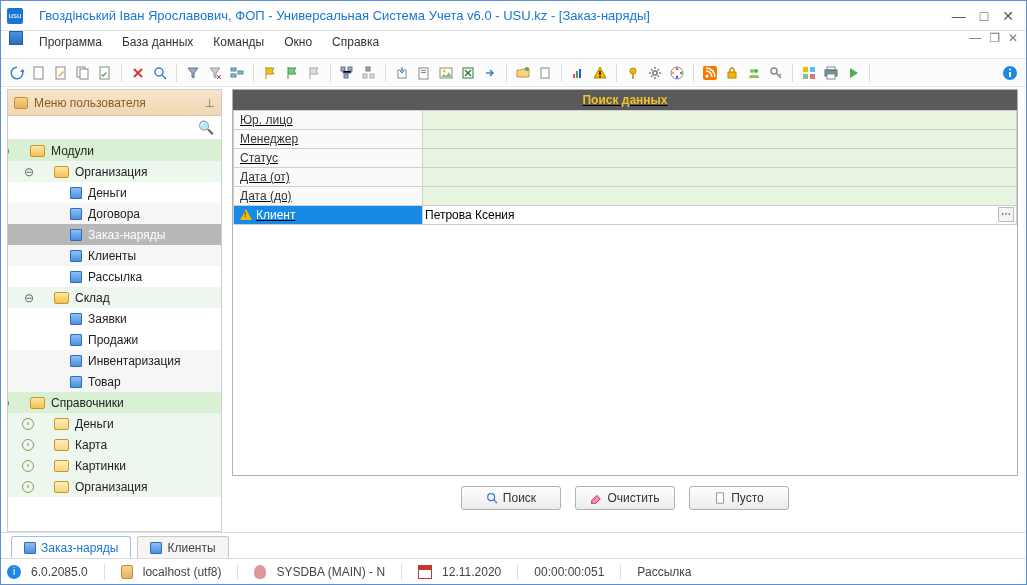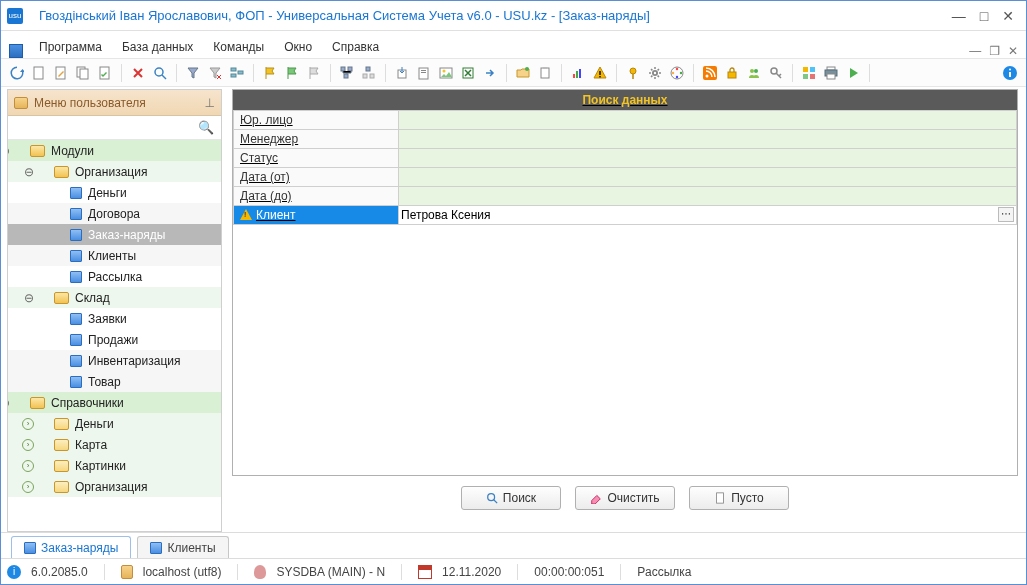--- a/index.html
+++ b/index.html
@@ -3,21 +3,21 @@
 <meta charset="utf-8">
 <style>
 * { box-sizing: border-box; margin: 0; padding: 0; font-family: "Segoe UI", Tahoma, sans-serif; font-size: 12px; }
 html, body { height: 100%; background: #fff; }
 .window { width: 1027px; height: 585px; border: 1px solid #5a8fd6; display: flex; flex-direction: column; background: #fff; }
 .titlebar { height: 30px; display: flex; align-items: center; padding: 0 6px; color: #1976d2; border-bottom: 1px solid #e0e0e0; }
 .titlebar .app-icon { width: 16px; height: 16px; background: #1976d2; color: #fff; display: inline-flex; align-items: center; justify-content: center; font-size: 8px; border-radius: 2px; margin-right: 16px; }
 .titlebar .title { flex: 1; font-size: 13px; color: #1976d2; }
 .titlebar .win-controls { display: flex; gap: 14px; padding-right: 6px; }
 .titlebar .win-controls span { color: #555; cursor: pointer; font-size: 14px; }
-.menubar { height: 28px; display: flex; align-items: flex-end; padding: 0 8px; border-bottom: 1px solid #e6e6e6; gap: 4px; }
+.menubar { height: 28px; display: flex; align-items: flex-start; padding: 0 8px; border-bottom: 1px solid #e6e6e6; gap: 4px; }
 .menubar .m-icon { width: 14px; height: 14px; background: linear-gradient(#4a90e2,#2c6fc0); border: 1px solid #1e5ca8; margin-right: 4px; }
 .menubar .menu-item { padding: 4px 8px; color: #333; cursor: pointer; }
 .mdi-controls { margin-left: auto; display: flex; gap: 8px; color: #777; }
 .mdi-controls span { cursor: pointer; }
 .toolbar { height: 28px; display: flex; align-items: center; padding: 2px 6px; border-bottom: 1px solid #e6e6e6; gap: 2px; background: #fcfcfc; }
 .tb-btn { width: 20px; height: 20px; display: inline-flex; align-items: center; justify-content: center; border-radius: 2px; cursor: pointer; }
 .tb-sep { width: 1px; height: 18px; background: #ddd; margin: 0 4px; }
 .tb-btn svg { display: block; }
 .tb-info { margin-left: auto; }
 .body-area { flex: 1; display: flex; overflow: hidden; }
@@ -39,21 +39,21 @@
 .tree .folder-open { width: 15px; height: 12px; background: linear-gradient(#fde7a5,#f2c253); border: 1px solid #c9962b; border-radius: 2px; margin-right: 6px; }
 .tree .folder { width: 15px; height: 12px; background: linear-gradient(#fdeec0,#f7d77e); border: 1px solid #c9962b; border-radius: 2px; margin-right: 6px; }
 .tree .leaf-icon { width: 12px; height: 12px; background: linear-gradient(#8fbff5,#4a8fe2); border: 1px solid #2d6dbd; border-radius: 1px; margin-right: 6px; }
 .tree .arrow-circle { width: 12px; height: 12px; border: 1px solid #7aa45a; border-radius: 50%; display: inline-flex; align-items: center; justify-content: center; color: #4a7a2e; font-size: 8px; margin-right: 4px; transform: translateX(-16px); }
 .t-label { color: #222; }
 .main-panel { flex: 1; display: flex; flex-direction: column; padding: 2px 8px 0 8px; }
 .search-panel { border: 1px solid #b0b0b0; margin-top: 0; text-decoration: underline; }
 .sp-header { height: 20px; background: #5a5a5a; color: #f2c327; display: flex; align-items: center; justify-content: center; font-weight: bold; font-size: 12px; }
 .sp-table { width: 100%; border-collapse: collapse; }
 .sp-table td { border: 1px solid #cfcfcf; height: 19px; padding: 0 6px; }
-.sp-table td.lbl { width: 165px; background: #fafafa; color: #333; }
+.sp-table td.lbl { width: 189px; background: #fafafa; color: #333; }
 .sp-table td.val { background: #e8f5e0; }
 .sp-table tr.active td.lbl { background: #168ae6; color: #ffffff; position: relative; }
 .sp-table tr.active td.val { background: #fff; position: relative; }
 .warn-icon { display: inline-block; width: 0; height: 0; border-left: 6px solid transparent; border-right: 6px solid transparent; border-bottom: 11px solid #f5b800; margin-right: 4px; vertical-align: -1px; position: relative; }
 .warn-icon::after { content: "!"; position: absolute; left: -2px; top: 1px; font-size: 8px; color: #000; }
 .cell-input { border: none; outline: none; width: calc(100% - 20px); font-size: 12px; background: transparent; }
 .ellipsis-btn { position: absolute; right: 2px; top: 1px; width: 16px; height: 15px; border: 1px solid #bbb; background: #f4f4f4; font-size: 10px; line-height: 12px; text-align: center; cursor: pointer; }
 .sp-body-space { height: 250px; }
 .action-buttons { display: flex; justify-content: center; gap: 14px; padding: 10px 0; }
 .action-buttons button { width: 100px; height: 24px; border: 1px solid #b0b0b0; background: linear-gradient(#fefefe,#ececec); border-radius: 3px; cursor: pointer; display: inline-flex; align-items: center; justify-content: center; gap: 5px; color: #333; }

